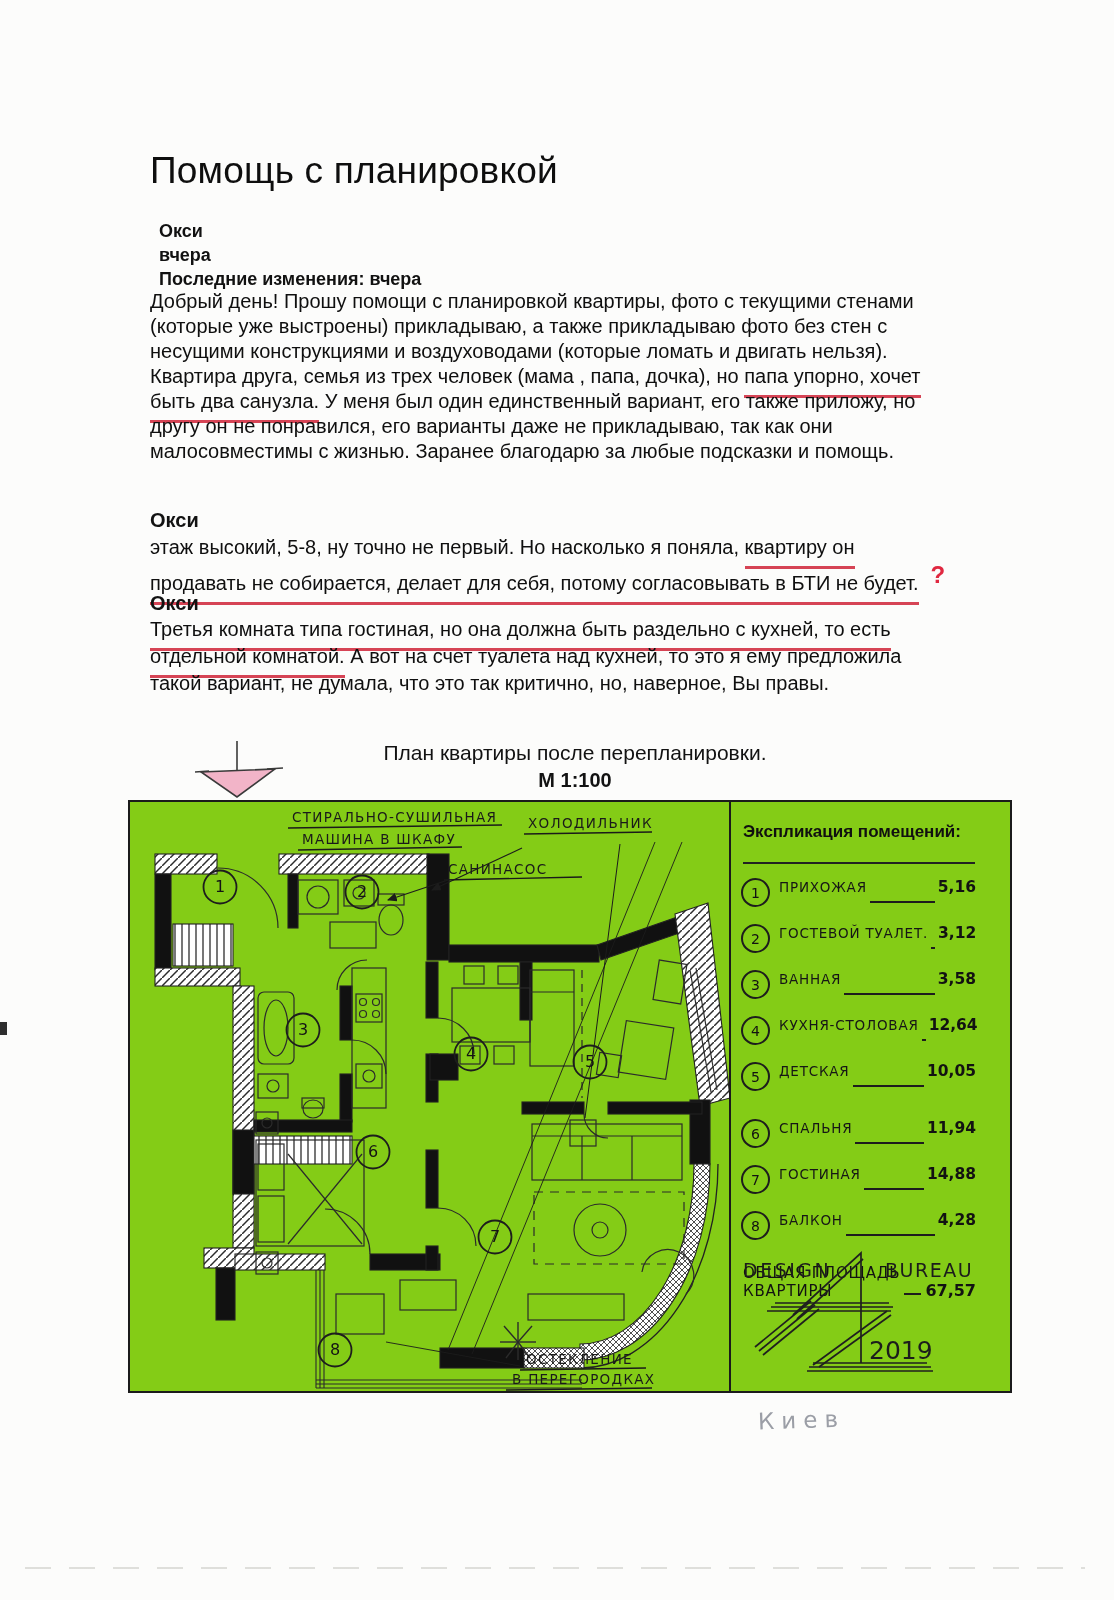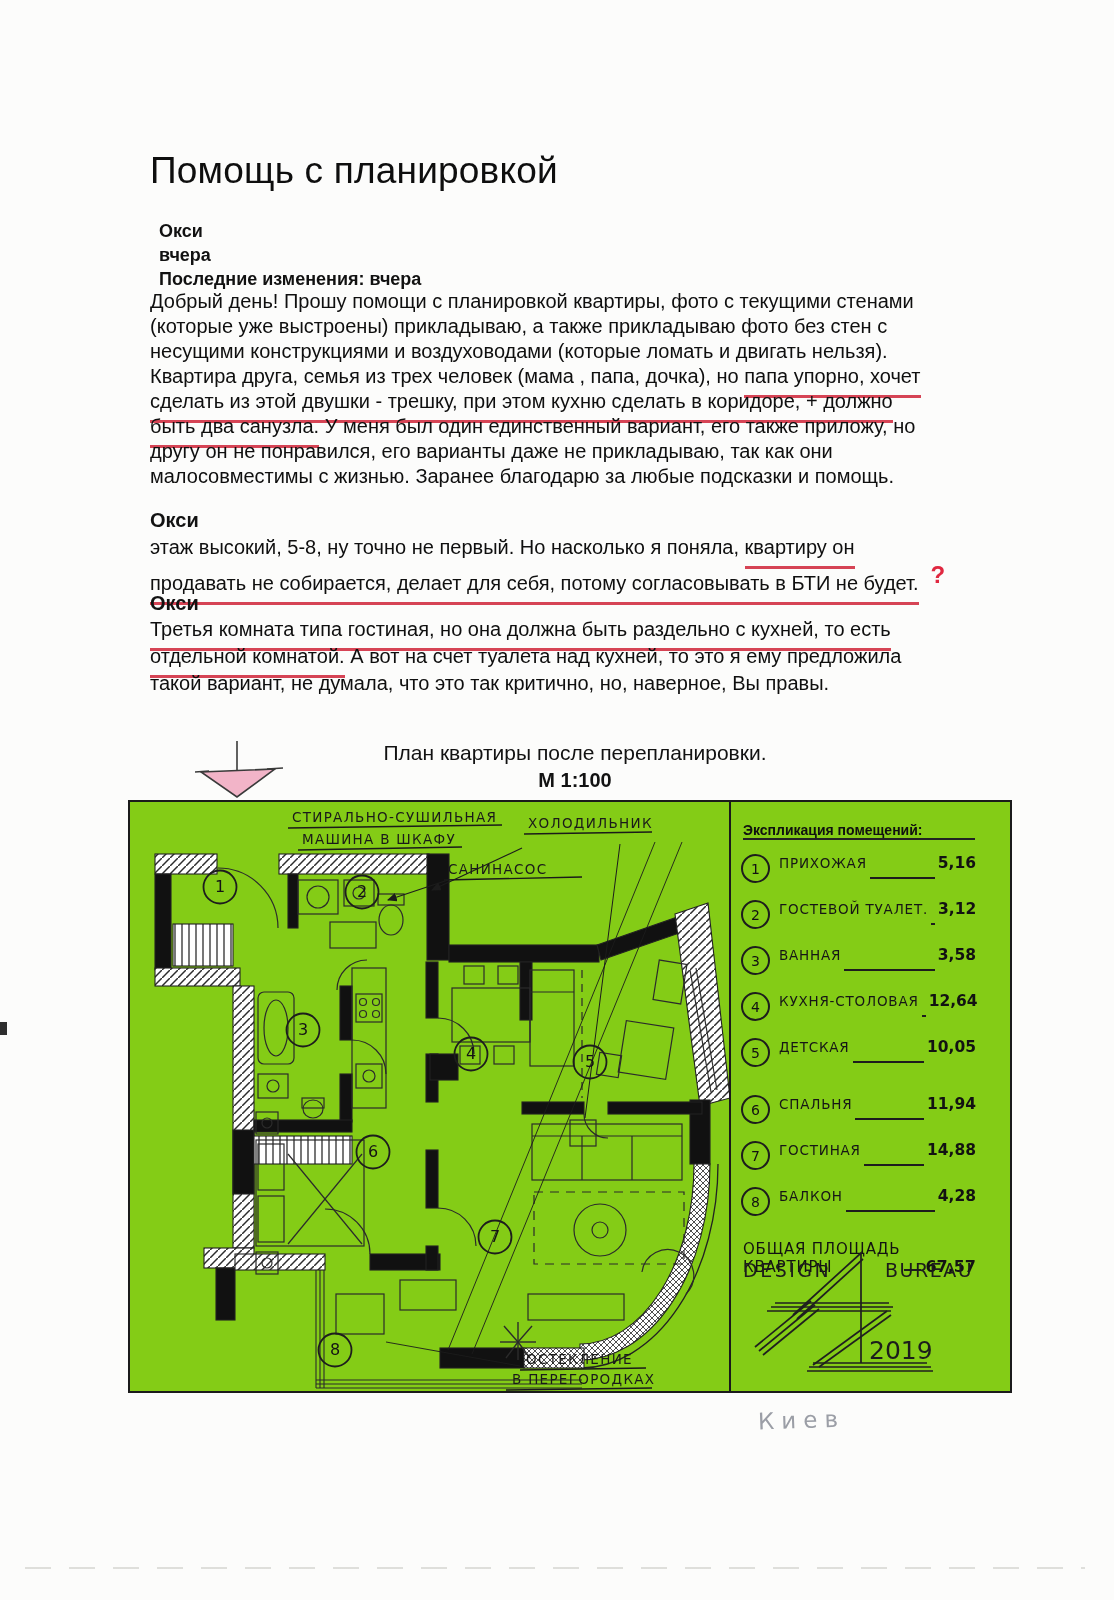--- a/index.html
+++ b/index.html
@@ -17,21 +17,21 @@
   .t-line{white-space:nowrap;}
   .u-red{border-bottom:3px solid rgba(208,42,62,.88);padding-bottom:8px;}
   .q-red{color:#e02840;font-weight:700;font-size:24px;vertical-align:7px;margin-left:12px;}
   
   .cap1{position:absolute;left:145px;top:741px;width:860px;text-align:center;font-size:21px;font-weight:400;}
   .cap2{position:absolute;left:145px;top:769px;width:860px;text-align:center;font-size:20px;font-weight:700;}
   
   .frame{position:absolute;left:128px;top:800px;width:884px;height:593px;border:2px solid #1b1b1b;background:#84cc16;box-sizing:border-box;}
   .plansvg{position:absolute;left:0;top:0;}
   .legend{position:absolute;left:599px;top:0;width:255px;height:589px;border-left:2px solid #1b1b1b;box-sizing:border-box;}
-  .leg-title{margin:20px 9px 0 12px;font-size:14px;font-weight:700;border-bottom:2px solid #222;padding-bottom:0;color:#101010;}
+  .leg-title{margin:20px 9px 0 12px;font-size:17px;font-weight:700;border-bottom:2px solid #222;padding-bottom:20px;color:#101010;}
   .leg-rows{margin:14px 8px 0 10px;}
   .leg-row{display:flex;align-items:baseline;margin-bottom:17px;}
   .leg-row.gap{margin-top:28px;}
   .circ{flex:0 0 auto;width:25px;height:25px;border:2px solid #1d1d1d;border-radius:50%;
         display:inline-flex;align-items:center;justify-content:center;
         font-family:"DejaVu Sans",sans-serif;font-size:14px;font-weight:500;margin-right:9px;align-self:center;}
   .rname{font-family:"DejaVu Sans",sans-serif;font-size:13.5px;letter-spacing:.8px;text-transform:uppercase;font-weight:500;color:#161616;white-space:nowrap;text-align:right;}
   .leader{flex:1 1 auto;min-width:4px;border-bottom:2px solid #1d1d1d;margin:0 3px;align-self:flex-end;margin-bottom:4px;}
   .rval{font-family:"DejaVu Sans",sans-serif;font-size:15.5px;font-weight:600;white-space:nowrap;}
   .leg-total{margin:24px 8px 0 12px;display:flex;align-items:flex-end;}
@@ -61,21 +61,20 @@
     <div>Окси</div>
     <div>вчера</div>
     <div>Последние изменения: вчера</div>
   </div>
 
   <div class="para p1">
       <div class="t-line"><span>Добрый день! Прошу помощи с планировкой квартиры, фото с текущими стенами</span></div>
       <div class="t-line"><span>(которые уже выстроены) прикладываю, а также прикладываю фото без стен с</span></div>
       <div class="t-line"><span>несущими конструкциями и воздуховодами (которые ломать и двигать нельзя).</span></div>
       <div class="t-line"><span>Квартира друга, семья из трех человек (мама , папа, дочка), но </span><span class="u-red">папа упорно, хочет</span></div>
-      <div class="t-line"><span class="u-red">сделать из этой двушки - трешку, при этом кухню сделать в коридоре, + должно</span></div>
       <div class="t-line"><span class="u-red">быть два санузла.</span><span> У меня был один единственный вариант, его также приложу, но</span></div>
       <div class="t-line"><span>другу он не понравился, его варианты даже не прикладываю, так как они</span></div>
       <div class="t-line"><span>малосовместимы с жизнью. Заранее благодарю за любые подсказки и помощь.</span></div>
     </div>
   <div class="author2">Окси</div>
   <div class="para p2">
       <div class="t-line"><span>этаж высокий, 5-8, ну точно не первый. Но насколько я поняла, </span><span class="u-red">квартиру он</span></div>
       <div class="t-line"><span class="u-red">продавать не собирается, делает для себя, потому согласовывать в БТИ не будет.</span><span class="q-red">?</span></div>
     </div>
   <div class="author3">Окси</div>

